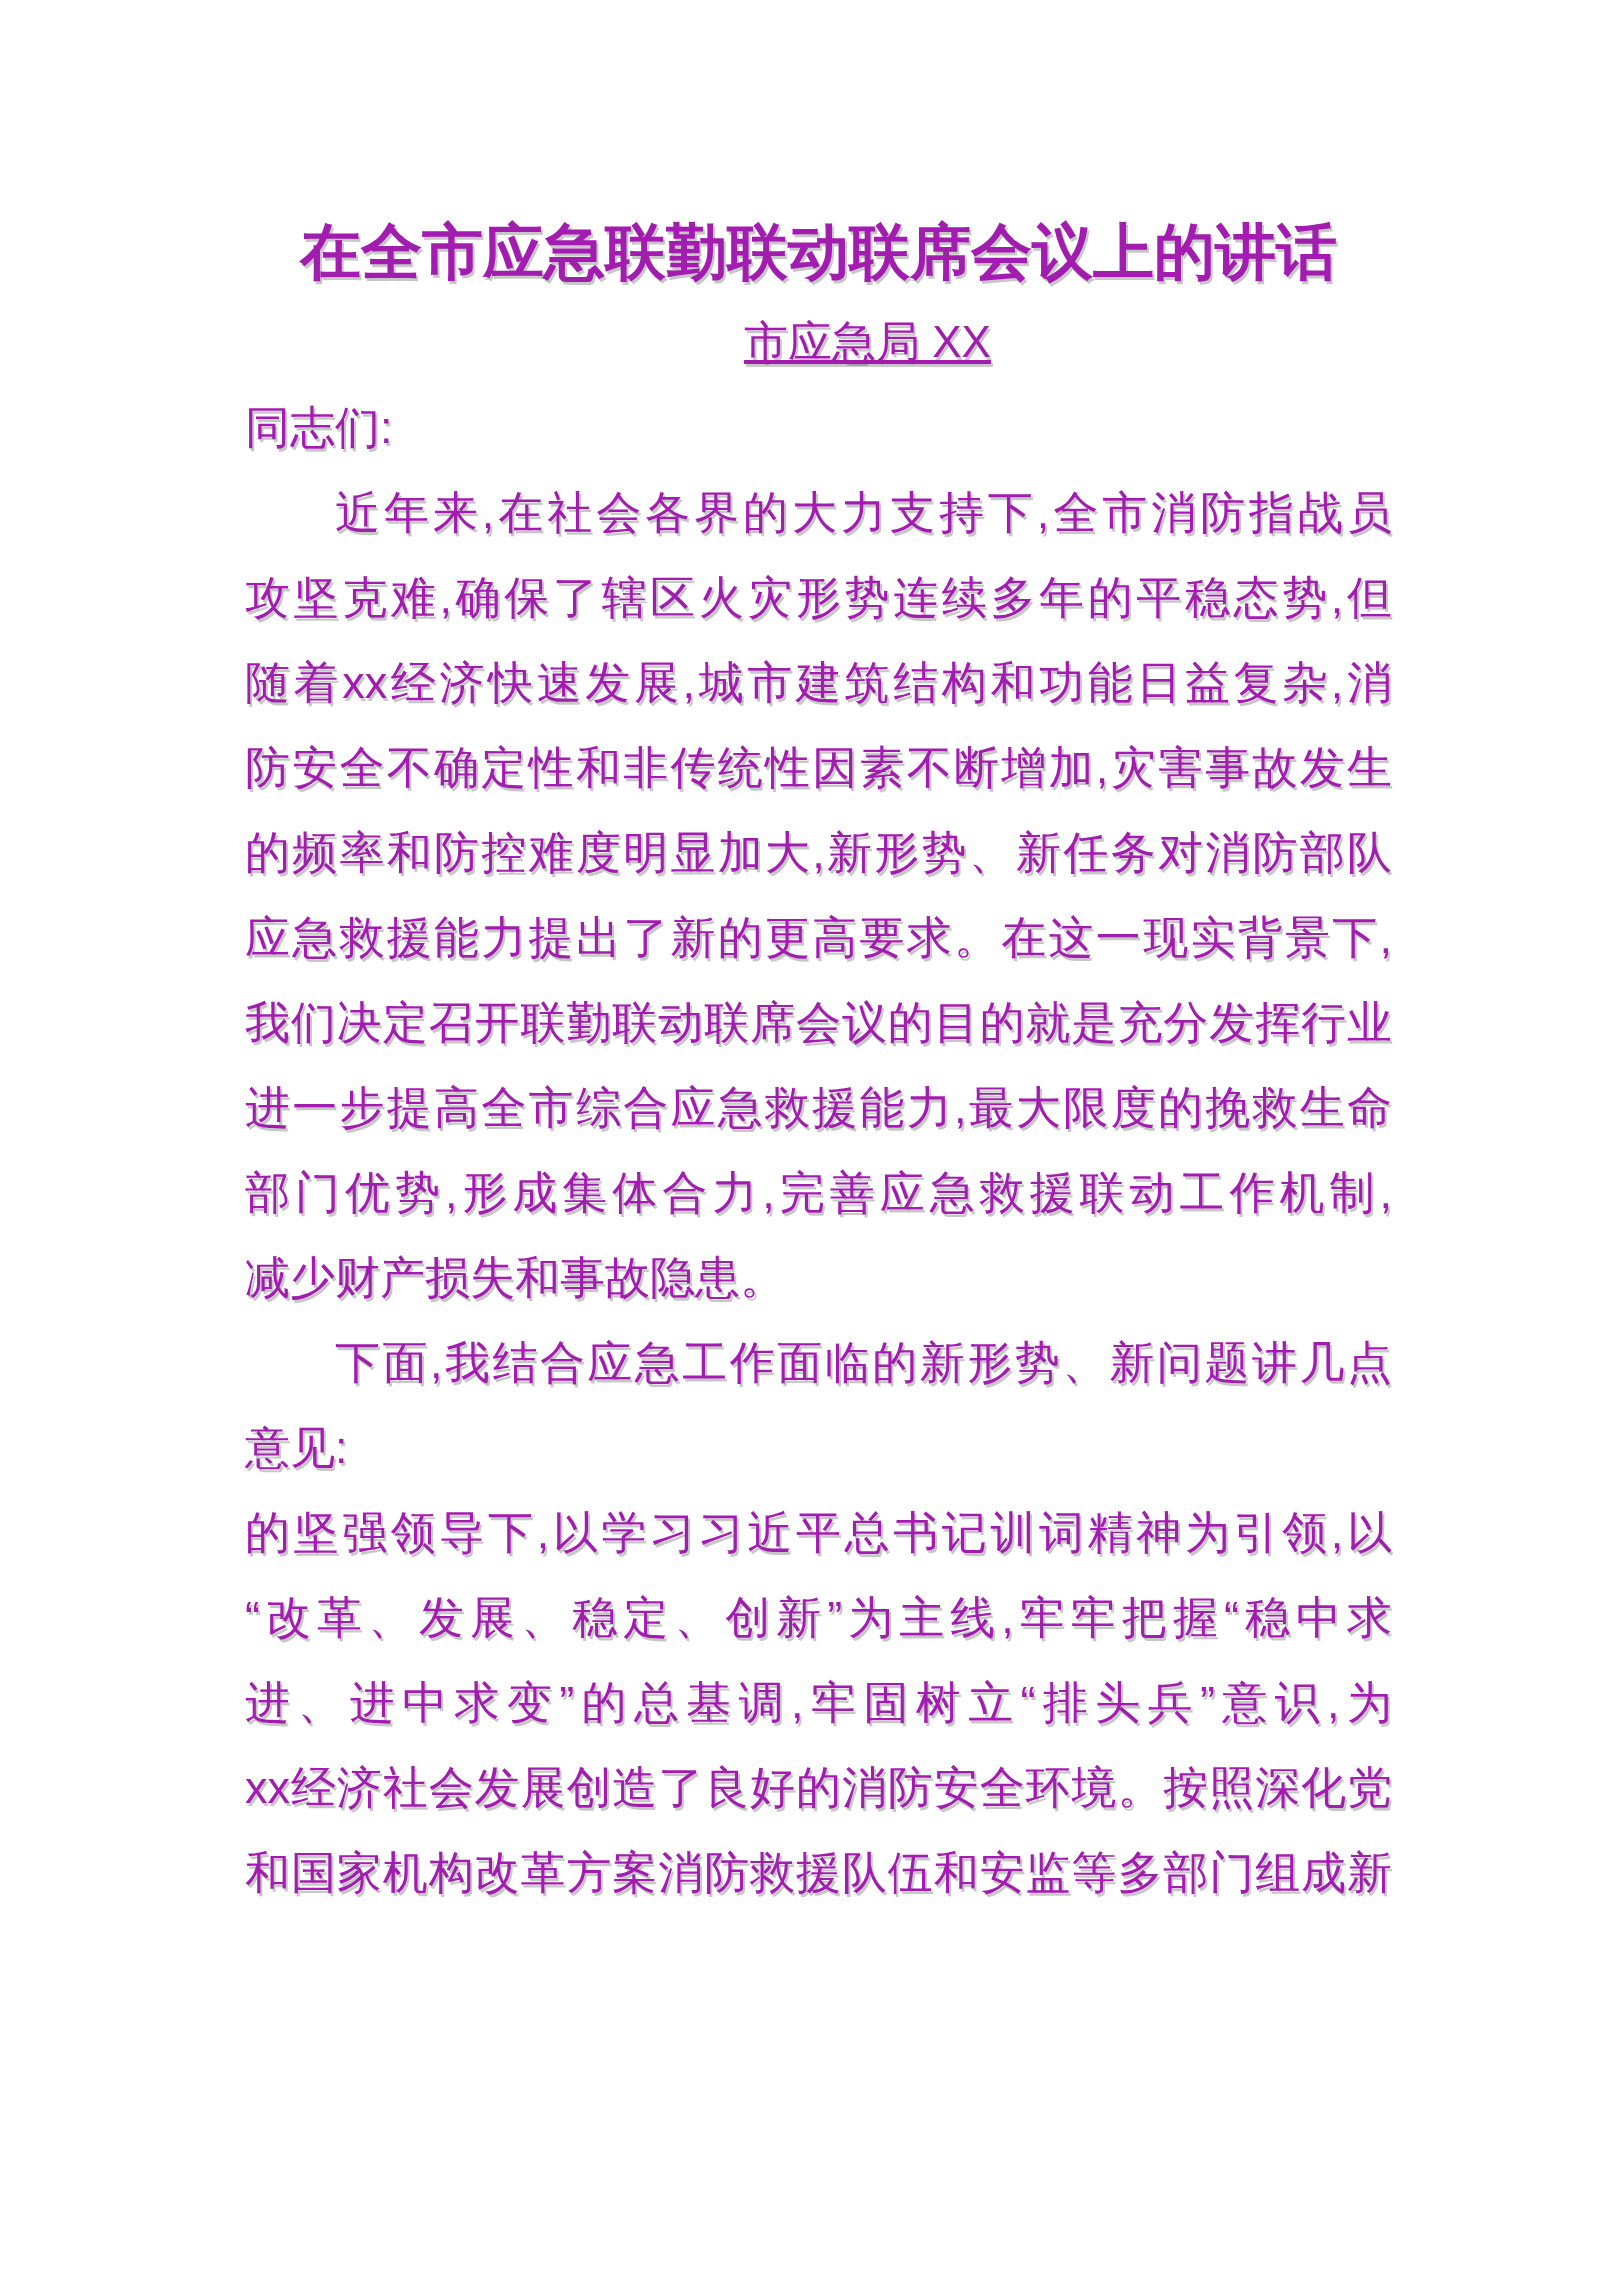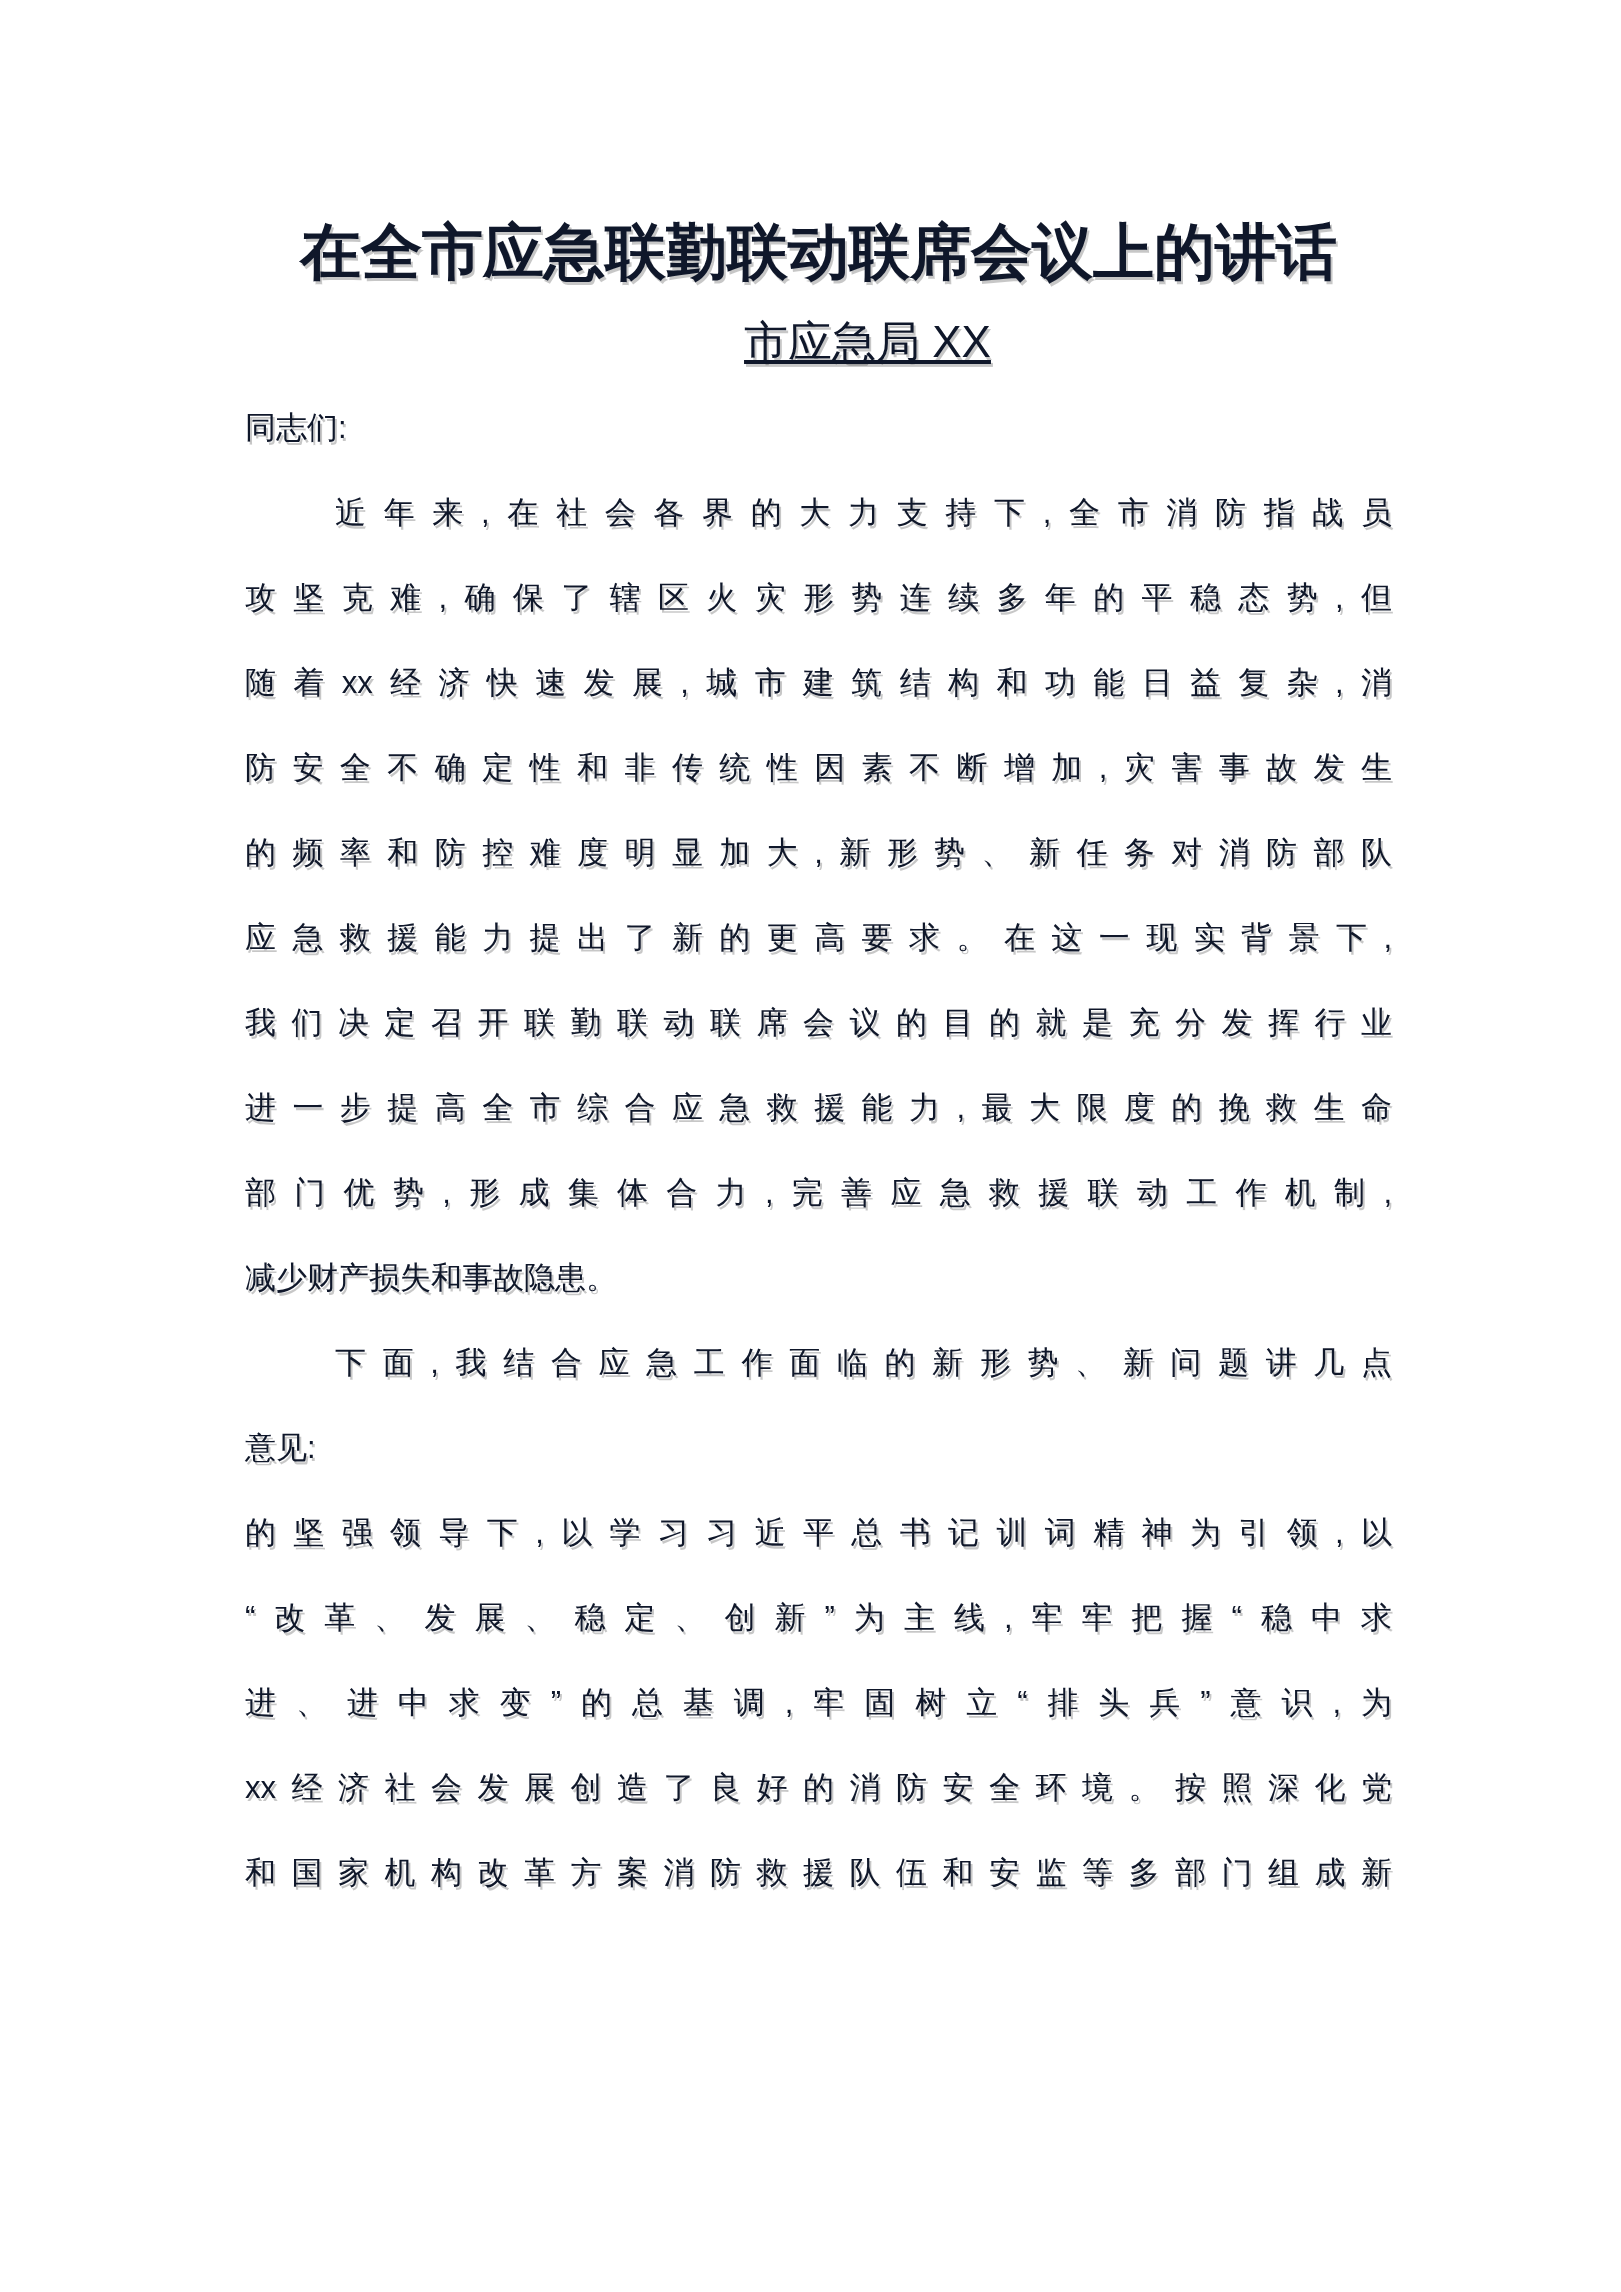--- a/index.html
+++ b/index.html
@@ -2,21 +2,21 @@
 <html><head>
 <meta charset="utf-8">
 <style>
   * { margin: 0; padding: 0; box-sizing: border-box; }
   html, body { background: #ffffff; }
   .page {
     position: relative;
     width: 1621px;
     height: 2293px;
     background: #ffffff;
-    color: #0f172a;
+    color: #a21caf;
     font-family: "Liberation Sans", sans-serif;
     overflow: hidden;
   }
   .content {
     position: absolute;
     left: 245px;
     top: 0;
     width: 1147px;
   }
   .title {
@@ -35,21 +35,21 @@
     line-height: 59px;
     font-size: 44px;
     text-align: center;
     transform: translateX(49px);
     white-space: nowrap;
     text-shadow: 2px 2.9px 0 rgba(0,0,0,0.22);
     text-decoration: underline;
   }
   .doc-body {
     margin-top: 14.7px;
-    font-size: 31px;
+    font-size: 45px;
     text-shadow: 2px 2.9px 0 rgba(0,0,0,0.22);
   }
   .line {
     height: 85px;
     line-height: 85px;
   }
   .line.indent {
     text-indent: 90px;
   }
   .line.justify {

